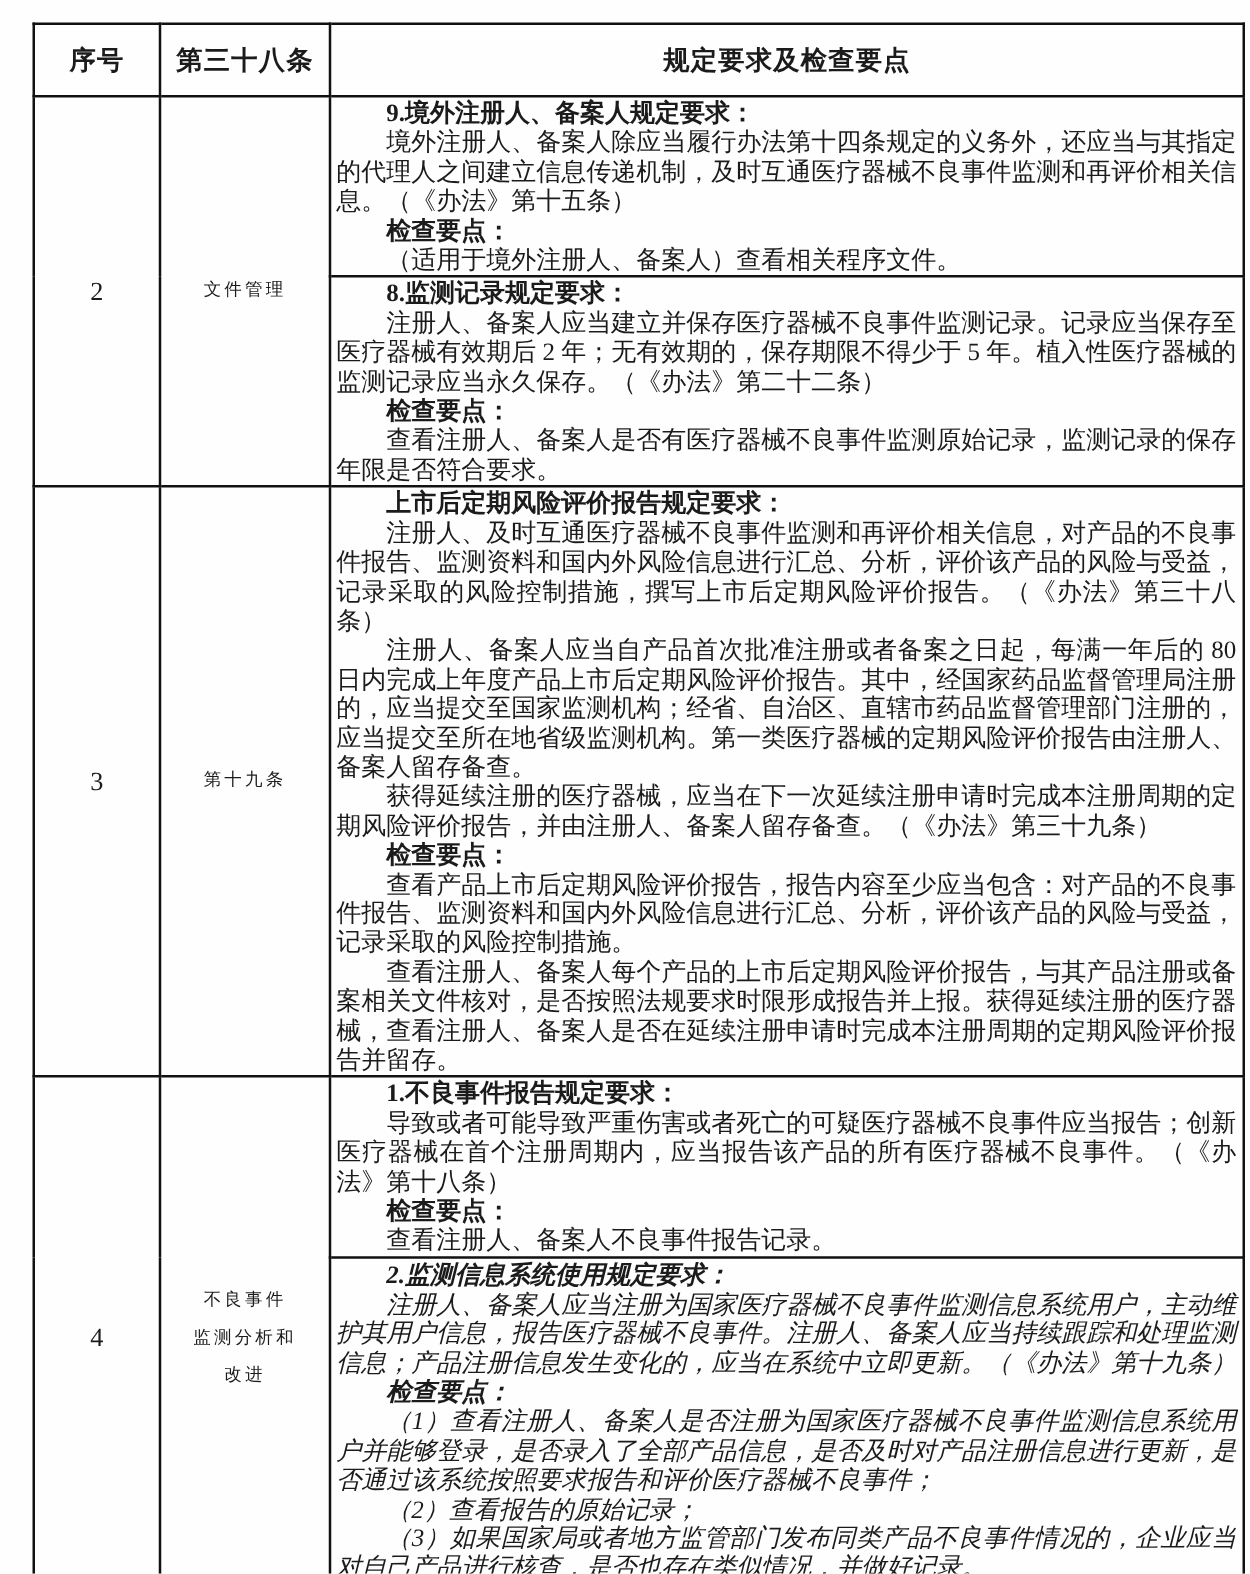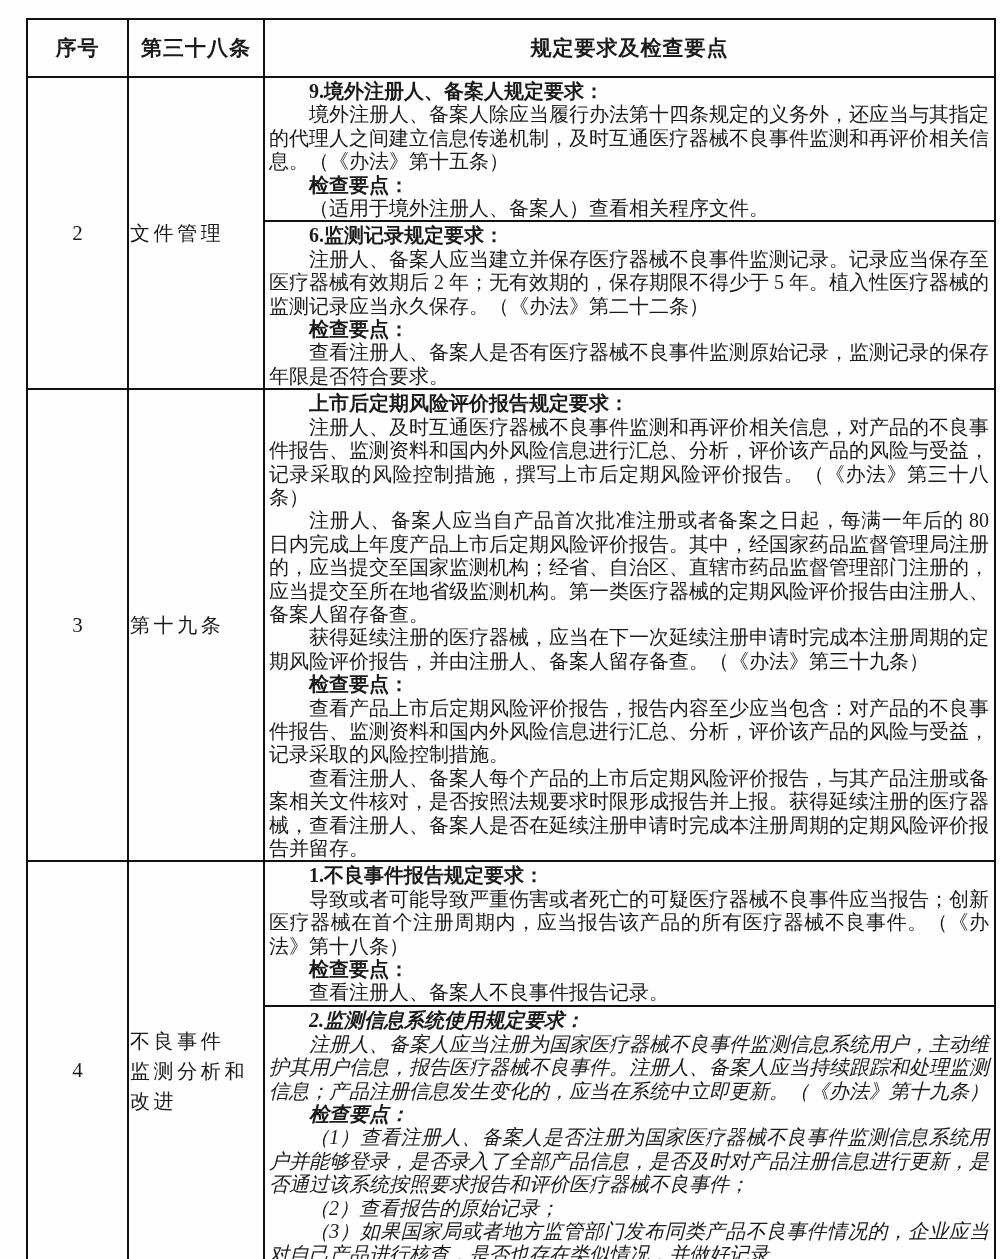--- a/index.html
+++ b/index.html
@@ -46,22 +46,23 @@
   .h163 { height: 163px; }
   .h452 { height: 452px; border-radius: 14px; }
   .h145 { height: 145px; }
   .h274 { height: 274px; font-style: italic; }
   td.num-cell {
     text-align: center;
     vertical-align: middle;
     font-size: 21px;
   }
   td.item-cell {
+    text-align: center;
     vertical-align: middle;
-    font-size: 20px;
+    font-size: 14px;
     letter-spacing: 0.18em;
     white-space: pre-line;
     line-height: 30px;
   }
   td.req-cell {
     vertical-align: top;
     padding: 2px 5px 0 4px;
     font-size: 20px;
     line-height: 23.4px;
   }
@@ -97,21 +98,21 @@
         <td class="item-cell" rowspan="2">文件管理</td>
         <td class="req-cell h141">
             <p class="seg seg-heading">9.境外注册人、备案人规定要求：</p>
             <p class="seg seg-para">境外注册人、备案人除应当履行办法第十四条规定的义务外，还应当与其指定的代理人之间建立信息传递机制，及时互通医疗器械不良事件监测和再评价相关信息。（《办法》第十五条）</p>
             <p class="seg seg-heading">检查要点：</p>
             <p class="seg seg-para">（适用于境外注册人、备案人）查看相关程序文件。</p>
           </td>
       </tr>
       <tr>
         <td class="req-cell h163">
-            <p class="seg seg-heading">6.监测记录规定要求：</p>
+            <p class="seg seg-heading">8.监测记录规定要求：</p>
             <p class="seg seg-para">注册人、备案人应当建立并保存医疗器械不良事件监测记录。记录应当保存至医疗器械有效期后 2 年；无有效期的，保存期限不得少于 5 年。植入性医疗器械的监测记录应当永久保存。（《办法》第二十二条）</p>
             <p class="seg seg-heading">检查要点：</p>
             <p class="seg seg-para">查看注册人、备案人是否有医疗器械不良事件监测原始记录，监测记录的保存年限是否符合要求。</p>
           </td>
       </tr>
       <tr>
         <td class="num-cell">3</td>
         <td class="item-cell">第十九条</td>
         <td class="req-cell h452">
             <p class="seg seg-heading">上市后定期风险评价报告规定要求：</p>

